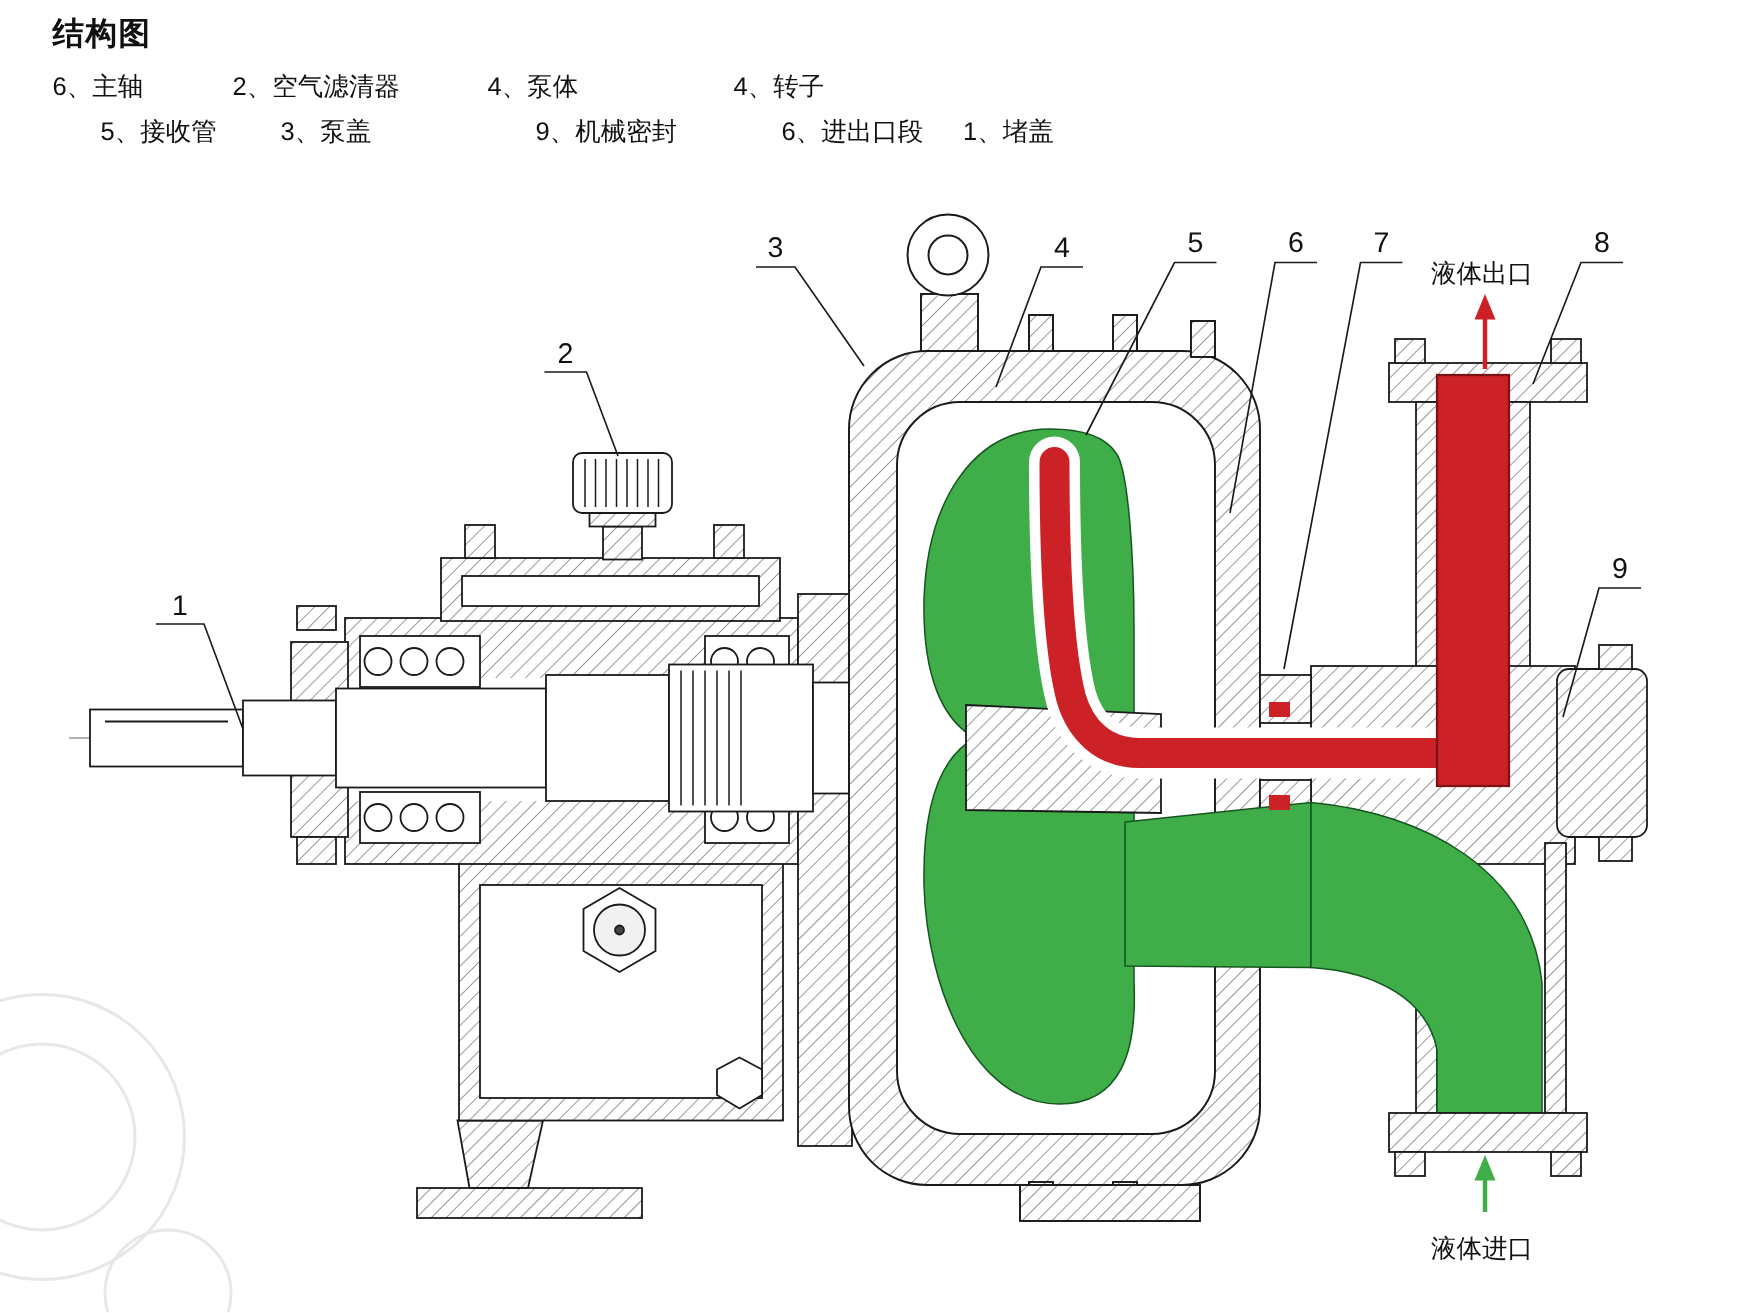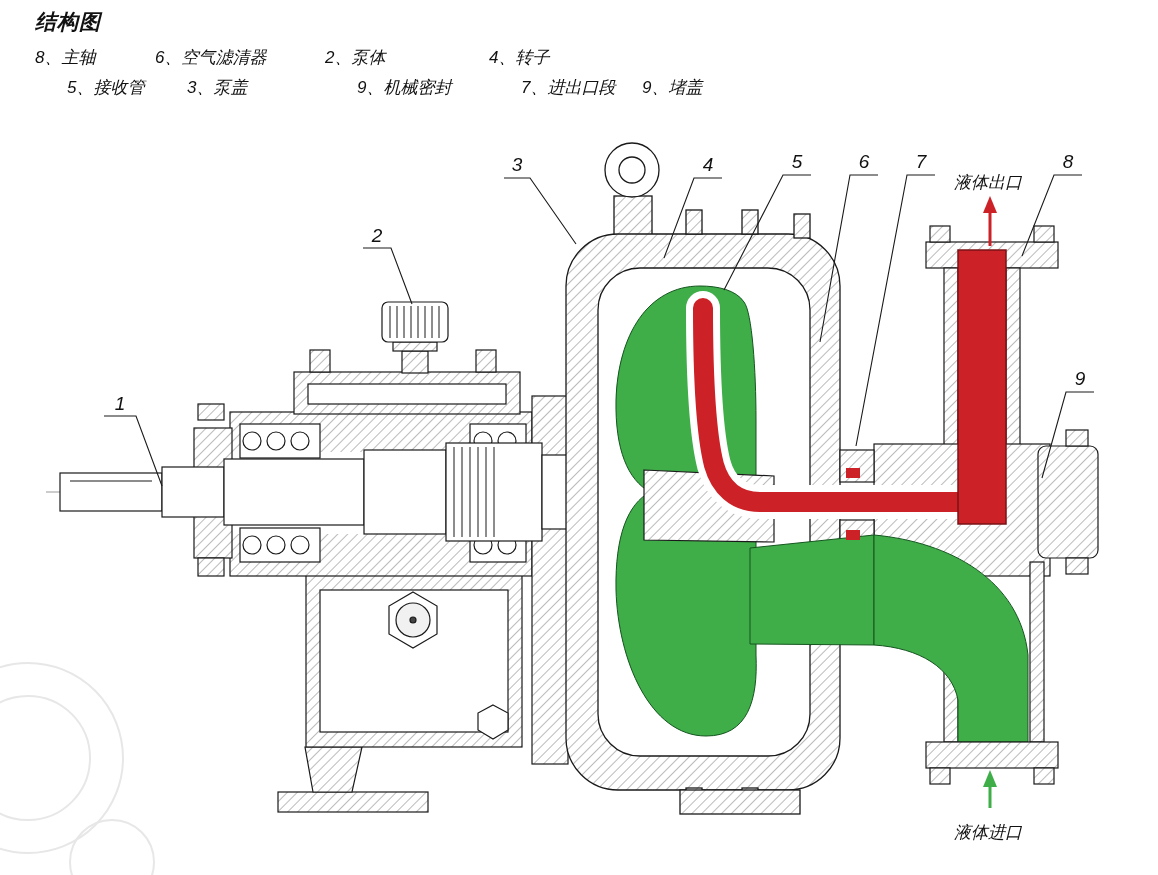--- a/index.html
+++ b/index.html
@@ -1,42 +1,42 @@
 <!DOCTYPE html>
 <html><head>
 <meta charset="utf-8">
 <style>
   html,body{margin:0;padding:0;background:#fff;}
   .page{position:relative;width:1150px;height:875px;background:#fff;overflow:hidden;
-        font-family:"Liberation Sans","DejaVu Sans",sans-serif;color:#111;font-style:italic;}
+        font-family:"Liberation Sans","DejaVu Sans",sans-serif;color:#111;}
   .title{position:absolute;left:35px;top:8px;font-size:21px;font-weight:bold;letter-spacing:1px;}
   .legend-item{position:absolute;font-size:17px;white-space:nowrap;}
   .r1{top:46px;} .r2{top:76px;margin-left:32px;}
   .l0{left:35px;} .l1{left:155px;} .l2{left:325px;} .l3{left:489px;} .l4{left:610px;}
   svg{position:absolute;left:0;top:0;}
   svg text{font-family:"Liberation Sans","DejaVu Sans",sans-serif;}
   .callout{font-size:19px;fill:#111;}
   .flowlabel{font-size:17px;fill:#111;}
 </style>
 </head>
 <body>
 
 <div class="page">
 
   <div class="title">结构图</div>
 
-  <div class="legend-item r1 l0">8、主轴</div>
-  <div class="legend-item r1 l1">6、空气滤清器</div>
-  <div class="legend-item r1 l2">2、泵体</div>
+  <div class="legend-item r1 l0">6、主轴</div>
+  <div class="legend-item r1 l1">2、空气滤清器</div>
+  <div class="legend-item r1 l2">4、泵体</div>
   <div class="legend-item r1 l3">4、转子</div>
   <div class="legend-item r2 l0">5、接收管</div>
   <div class="legend-item r2 l1">3、泵盖</div>
   <div class="legend-item r2 l2">9、机械密封</div>
-  <div class="legend-item r2 l3">7、进出口段</div>
-  <div class="legend-item r2 l4">9、堵盖</div>
+  <div class="legend-item r2 l3">6、进出口段</div>
+  <div class="legend-item r2 l4">1、堵盖</div>
 
   <svg width="1158" height="875" viewBox="0 0 1158 875">
     <defs>
       <pattern id="hatch" width="7" height="7" patternUnits="userSpaceOnUse" patternTransform="rotate(45)">
         <rect width="7" height="7" fill="#ffffff"></rect>
         <line x1="0" y1="0" x2="0" y2="7" stroke="#777777" stroke-width="1"></line>
       </pattern>
     </defs>
 
     <g>

